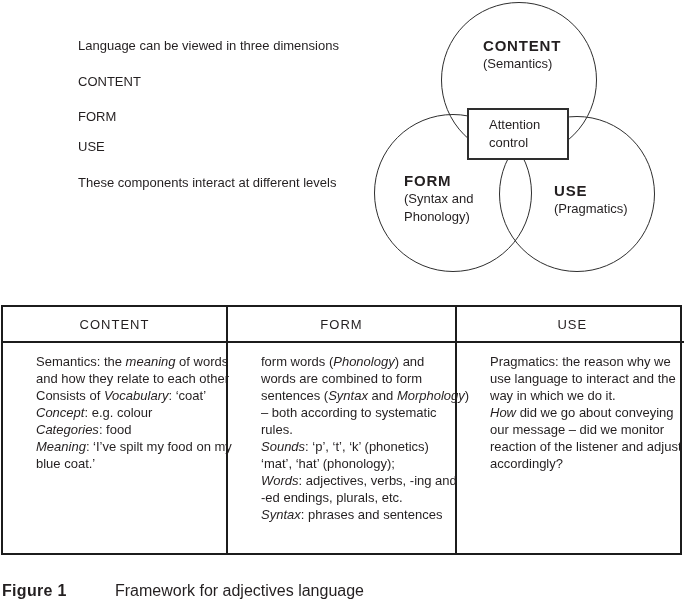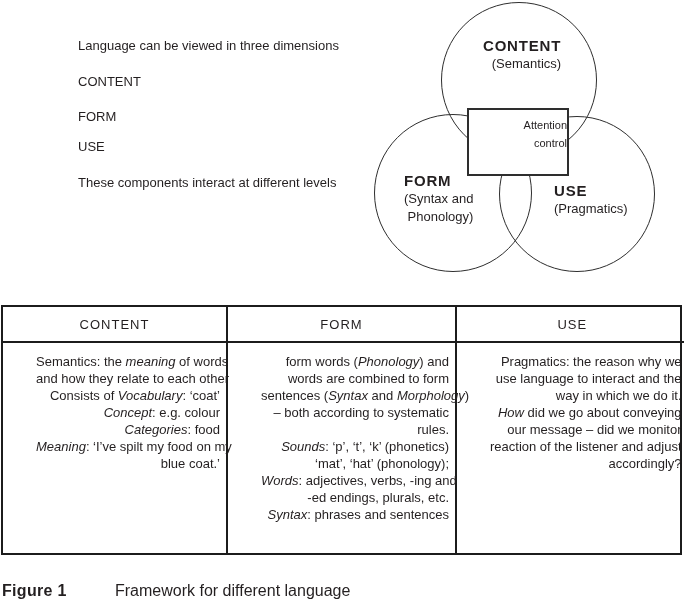--- a/index.html
+++ b/index.html
@@ -17,44 +17,44 @@
   .il2{top:109px;}
   .il3{top:139px;}
   .il4{top:175px;}
 
   
   .circle{position:absolute;border:1.5px solid #2e2e2e;border-radius:50%;background:transparent;box-sizing:border-box;}
   .c-content{left:441px;top:2px;width:156px;height:156px;}
   .c-form{left:374px;top:114px;width:158px;height:158px;}
   .c-use{left:499px;top:116px;width:156px;height:156px;}
   .attention-box{
-    position:absolute;left:467px;top:108px;width:102px;height:68px;
+    position:absolute;left:467px;top:108px;width:102px;height:52px;
     background:#ffffff;border:2px solid #2e2e2e;box-sizing:border-box;
-    font-size:11px;line-height:18px;padding:6px 0 0 0;
+    font-size:13px;line-height:18px;padding:6px 0 0 20px;
   }
   .vlabel{position:absolute;font-size:13px;line-height:17.5px;}
   .vtitle{font-weight:bold;font-size:15px;letter-spacing:0.8px;line-height:19px;}
   .l-content{left:483px;top:36px;}
   .l-form{left:404px;top:171px;}
   .l-use{left:554px;top:181px;}
 
   
   .lang-table{
     position:absolute;left:1px;top:305px;width:681px;height:250px;
     border:2px solid #1c1c1c;box-sizing:border-box;
     display:grid;grid-template-columns:225px 229px 1fr;grid-template-rows:36px 1fr;
   }
   .th{
     display:flex;align-items:center;justify-content:center;
     font-size:13px;letter-spacing:1px;
     border-bottom:2px solid #1c1c1c;
   }
   .th.bdr,.td.bdr{border-right:2px solid #1c1c1c;}
   .td{padding:10px 6px 0 9px;font-size:13px;line-height:17px;margin-left:24px;}
-  .tline{white-space:nowrap;text-align:right;}
+  .tline{white-space:nowrap;}
   .it{font-style:italic;}
 
   
   .caption{position:absolute;left:2px;top:582px;font-size:16px;white-space:nowrap;}
   .caption .fig{font-weight:bold;display:inline-block;width:113px;letter-spacing:0.3px;}
 </style>
 </head>
 <body>
 
 <div class="page">
@@ -127,16 +127,16 @@
         <div class="tline"><span>use language to interact and the</span></div>
         <div class="tline"><span>way in which we do it.</span></div>
         <div class="tline"><span class="it">How</span><span> did we go about conveying</span></div>
         <div class="tline"><span>our message – did we monitor</span></div>
         <div class="tline"><span>reaction of the listener and adjust</span></div>
         <div class="tline"><span>accordingly?</span></div>
       </div>
   </div>
 
   <div class="caption">
-    <span class="fig">Figure 1</span><span>Framework for different language</span>
+    <span class="fig">Figure 1</span><span>Framework for adjectives language</span>
   </div>
 
 </div>
 
 </body></html>

